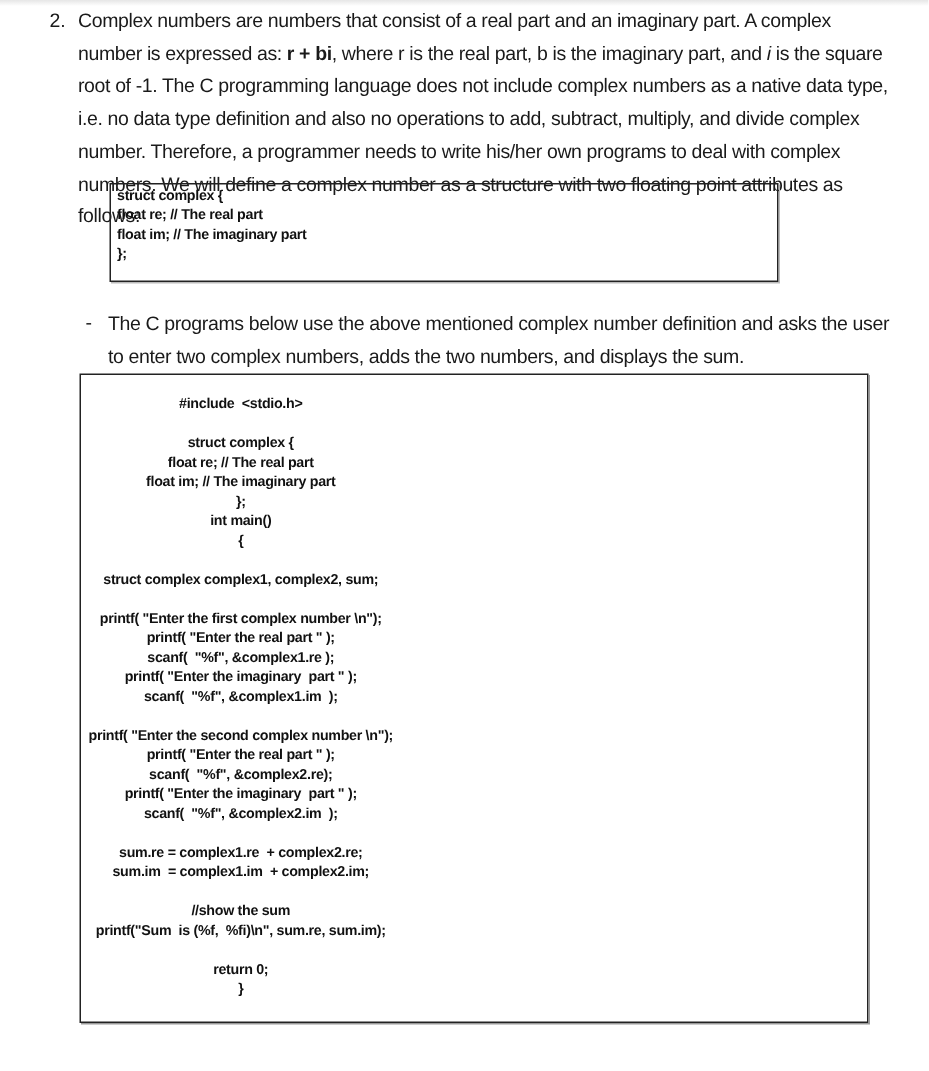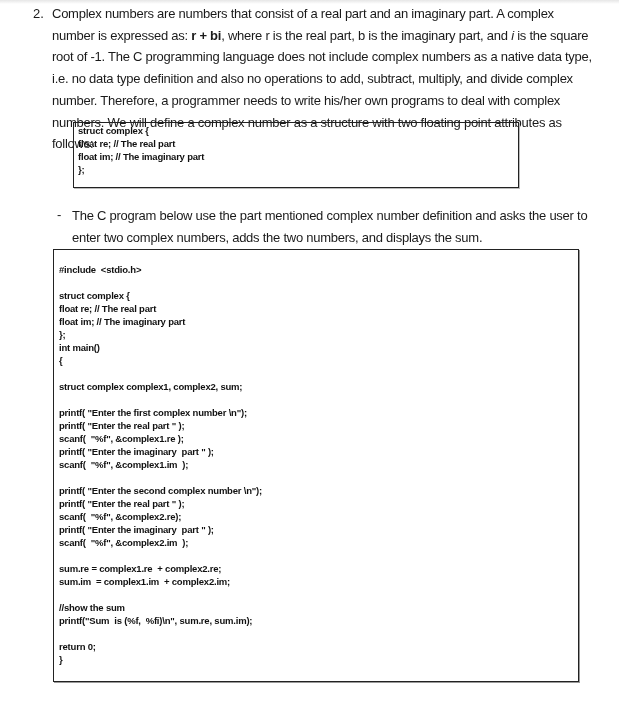--- a/index.html
+++ b/index.html
@@ -16,35 +16,35 @@
   .box1 { position:absolute; left:73px; top:122px; width:444px; height:64px;
     border:1.5px solid #222; box-shadow:1px 1px 0 #bbb; }
   .code { font-family: Liberation Sans, sans-serif; font-weight:bold; font-size:9.5px;
     line-height:13px; color:#111; letter-spacing:-0.2px; white-space:pre; }
   .box1 .code { position:absolute; left:4px; top:1px; }
   .bullet-dash { position:absolute; left:57px; top:207px; font-size:13px; }
   .bullet { position:absolute; left:72px; top:205px; width:525px; font-size:13px; line-height:21.5px;
     letter-spacing:-0.25px; }
   .box2 { position:absolute; left:53px; top:249px; width:524px; height:431px;
     border:1.5px solid #222; box-shadow:1px 1px 0 #999; }
-  .box2 .code { position:absolute; left:5px; top:0px; }
+  .box2 .code { position:absolute; left:5px; top:0px;text-align:center; }
   .ind { }
   .line { display:block; height:13px; }
 </style>
 </head>
 <body>
 
 <div class="topshade"></div>
 
 <div class="num">2.</div>
 <div class="para"><span>Complex numbers are numbers that consist of a real part and an imaginary part. A complex number is expressed as: </span><b>r + bi</b><span>, where r is the real part, b is the imaginary part, and </span><i>i</i><span> is the square root of -1. The C programming language does not include complex numbers as a native data type, i.e. no data type definition and also no operations to add, subtract, multiply, and divide complex number. Therefore, a programmer needs to write his/her own programs to deal with complex numbers. We will define a complex number as a structure with two floating point attributes as follows:</span></div>
 
 <div class="box1">
   <div class="code"><span class="line">struct complex {</span><span class="line ind">float re; // The real part</span><span class="line ind">float im; // The imaginary part</span><span class="line">};</span></div>
 </div>
 
 <div class="bullet-dash">-</div>
-<div class="bullet">The C program below use the part mentioned complex number definition and asks the user to enter two complex numbers, adds the two numbers, and displays the sum.</div>
+<div class="bullet">The C programs below use the above mentioned complex number definition and asks the user to enter two complex numbers, adds the two numbers, and displays the sum.</div>
 
 <div class="box2">
   <div class="code">
 <span class="line">#include  &lt;stdio.h&gt;</span><span class="line"></span><span class="line">struct complex {</span><span class="line ind">float re; // The real part</span><span class="line ind">float im; // The imaginary part</span><span class="line">};</span><span class="line">int main()</span><span class="line">{</span><span class="line"></span><span class="line">struct complex complex1, complex2, sum;</span><span class="line"></span><span class="line">printf( "Enter the first complex number \n");</span><span class="line">printf( "Enter the real part " );</span><span class="line">scanf(  "%f", &amp;complex1.re );</span><span class="line">printf( "Enter the imaginary  part " );</span><span class="line">scanf(  "%f", &amp;complex1.im  );</span><span class="line"></span><span class="line">printf( "Enter the second complex number \n");</span><span class="line">printf( "Enter the real part " );</span><span class="line">scanf(  "%f", &amp;complex2.re);</span><span class="line">printf( "Enter the imaginary  part " );</span><span class="line">scanf(  "%f", &amp;complex2.im  );</span><span class="line"></span><span class="line">sum.re = complex1.re  + complex2.re;</span><span class="line">sum.im  = complex1.im  + complex2.im;</span><span class="line"></span><span class="line">//show the sum</span><span class="line">printf("Sum  is (%f,  %fi)\n", sum.re, sum.im);</span><span class="line"></span><span class="line">return 0;</span><span class="line">}</span></div>
 </div>
 
 </body></html>

